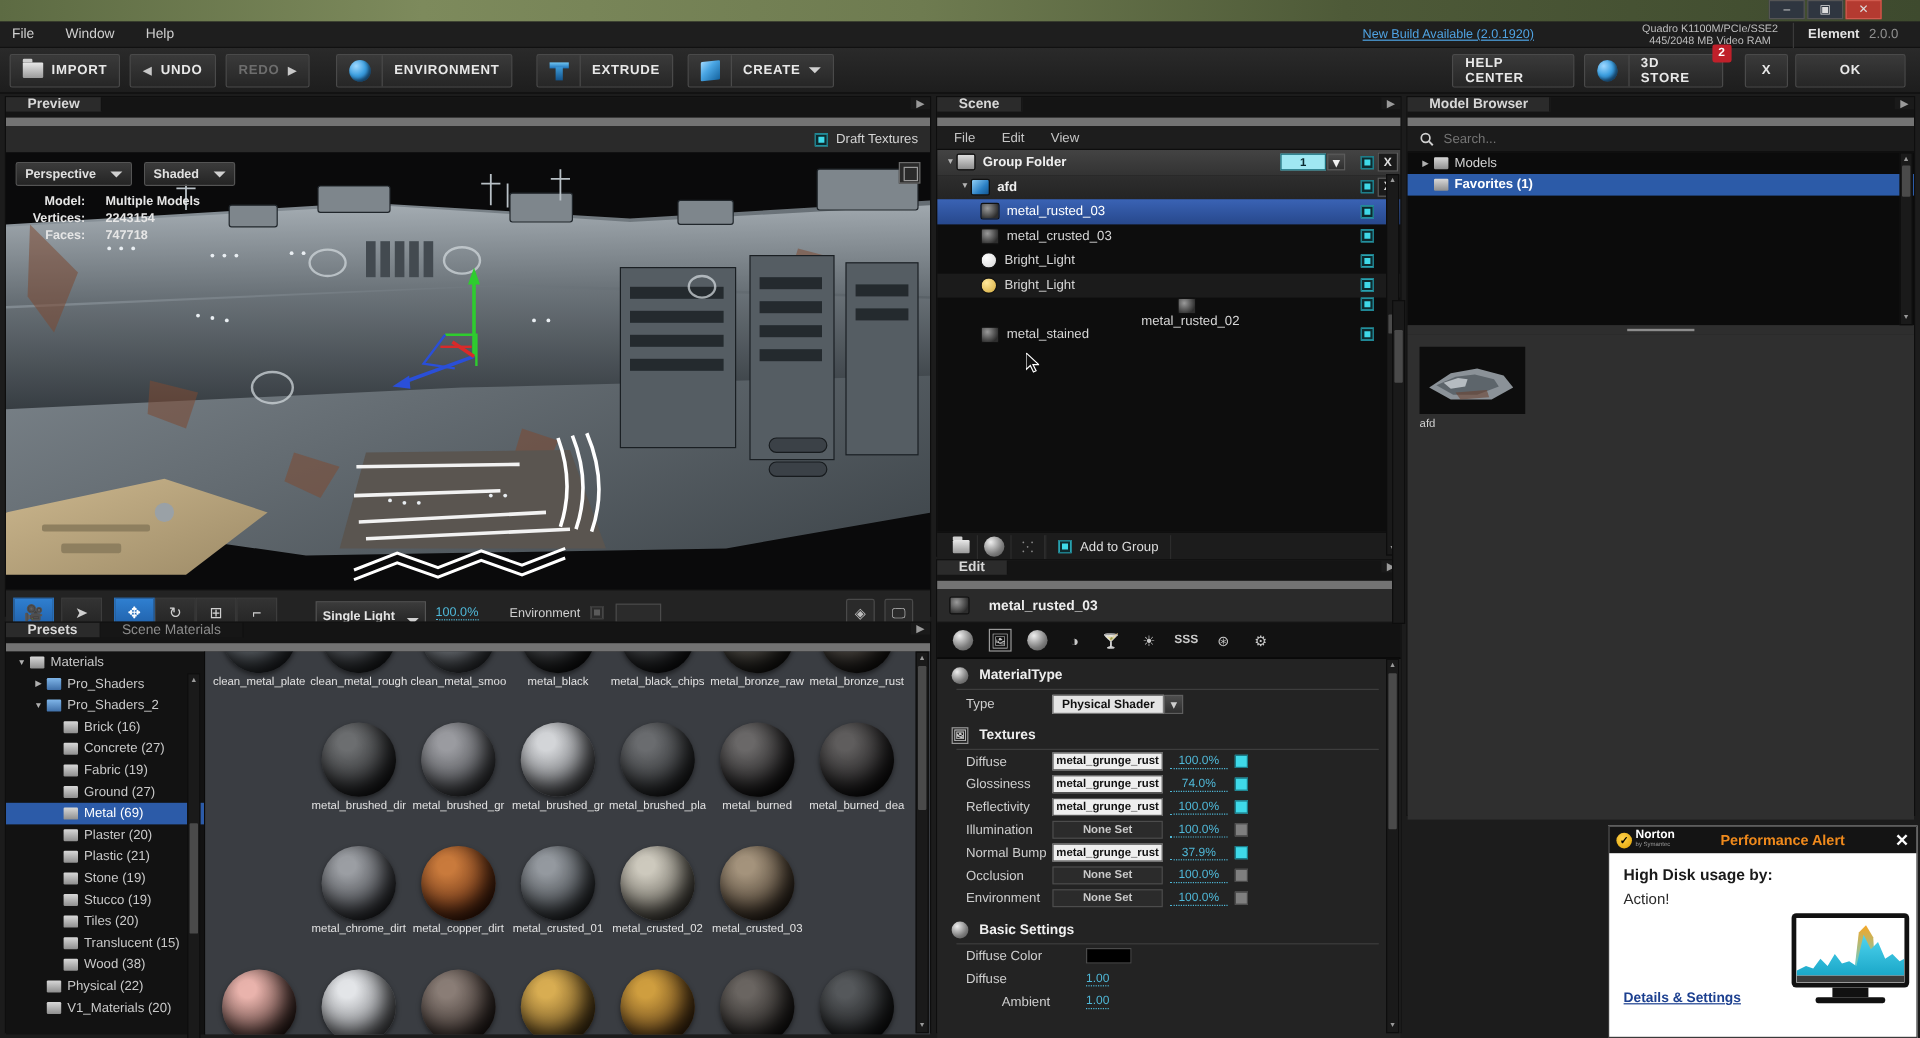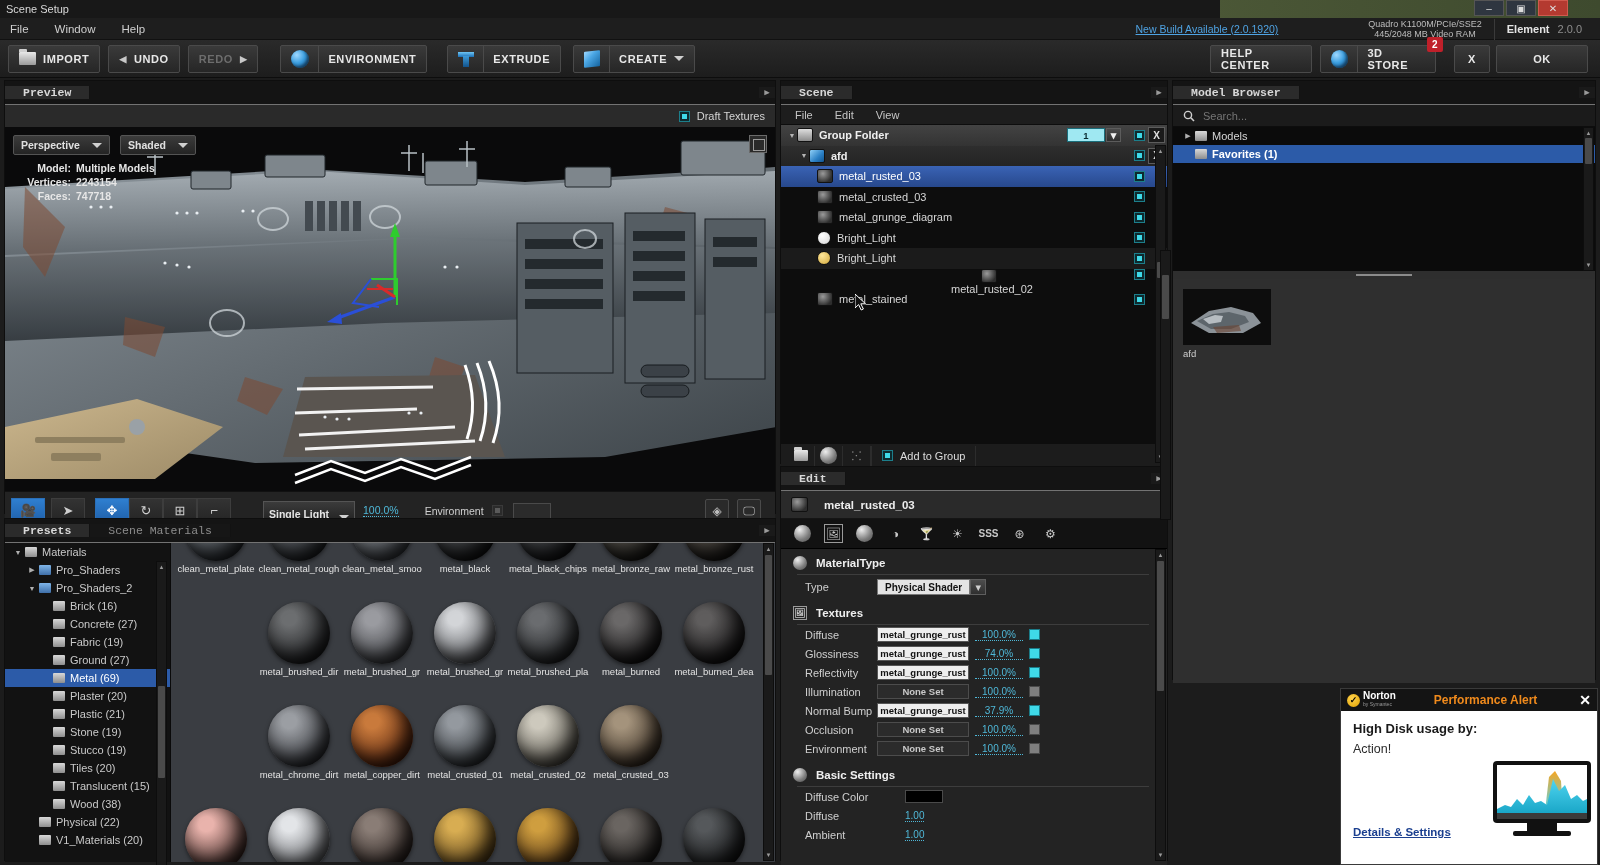--- a/index.html
+++ b/index.html
@@ -62,22 +62,22 @@
   .caret { width:0;height:0;border-left:5px solid transparent;border-right:5px solid transparent;
     border-top:5px solid #d0d0d0; }
   .tbtn-right { position:absolute; display:flex; align-items:center; }
 
   .badge { position:absolute; top:-9px; right:-8px; background:#c0202a; color:#fff;
     font-size:10px; font-weight:bold; width:16px; height:15px; border-radius:2px;
     display:flex; align-items:center; justify-content:center; }
 
   
   .panel { position:absolute; background:#232323; border:1px solid #0e0e0e; }
-  .ptabs { height:24px; background:#141414; display:flex; align-items:center;
-    border-bottom:1px solid #737373;font-family:Liberation Mono, monospace; }
+  .ptabs { height:24px; background:#141414; display:flex; align-items:flex-start;
+    border-bottom:7px solid #737373; }
   .ptab { padding:0 18px; display:flex; align-items:center; font-size:11.5px;
     font-weight:bold; color:#d8d8d8; background:#2b2b2b; border-right:1px solid #121212; }
   .ptab.inactive { background:#161616; color:#8c8c8c; font-weight:normal; }
   .ptabs-fill { flex:1; background:#1a1a1a; }
   .ptab-arrow { width:16px; display:flex; align-items:center; justify-content:center;
     color:#9a9a9a; font-size:9px; background:#1a1a1a; }
 
   
   #preview { left:4px; top:80px; width:772px; height:434px; }
   .draftbar { height:22px; background:#2a2a2a; display:flex; align-items:center;
@@ -85,21 +85,21 @@
   .cyanbox { width:11px; height:11px; background:#3fd9e8; border:1px solid #1c7e8b;
     box-shadow:inset 0 0 0 2px #0e2a2e; }
   .cyanbox.off { background:#5a5a5a; border-color:#3a3a3a; box-shadow:inset 0 0 0 2px #2b2b2b; }
   .viewport { position:relative; height:364px; background:#0b0b0c; overflow:hidden; }
   .vp-selects { position:absolute; left:8px; top:8px; display:flex; gap:10px; z-index:5; }
   .vsel { height:20px; background:linear-gradient(180deg,#3b3b3b,#242424); border:1px solid #545454;
     border-radius:2px; display:flex; align-items:center; padding:0 7px; gap:12px;
     font-size:10.5px; font-weight:bold; color:#e0e0e0; }
   .vp-stats { position:absolute; left:10px; top:34px; z-index:5; font-size:10.5px;
     font-weight:bold; color:#e6e6e6; line-height:14px; }
-  .vp-stats .lbl { display:inline-block; width:56px; text-align:right; margin-right:5px; }
+  .vp-stats .lbl { display:inline-block; width:56px; text-align:right; margin-right:17px; }
   .vp-expand { position:absolute; right:8px; top:8px; width:18px; height:18px;
     border:1px solid #6a6a6a; background:#2a2a2a; z-index:5; }
   .vp-expand:after{content:"";position:absolute;left:3px;top:3px;width:10px;height:10px;border:1px solid #9a9a9a;}
   .vptoolbar { height:38px; background:#232323; display:flex; align-items:center;
     padding:0 6px; gap:0; border-top:1px solid #111; }
   .vtb { width:34px; height:26px; background:linear-gradient(180deg,#333,#242424);
     border:1px solid #3d3d3d; display:flex; align-items:center; justify-content:center;
     color:#cfcfcf; font-size:13px; }
   .vtb.on { background:linear-gradient(180deg,#2f7fd0,#1f5fa8); border-color:#2a6fb8; color:#fff; }
   .lightsel { margin-left:32px; height:20px; width:92px; background:linear-gradient(180deg,#3b3b3b,#242424);
@@ -256,23 +256,20 @@
   <div class="win-ctrl" style="right:96px">
       <span>–</span>
     </div>
   <div class="win-ctrl" style="right:64px">
       <span>▣</span>
     </div>
   <div class="win-ctrl" style="right:32px;background:#b43a30;border-color:#d05a4e">
       <span>✕</span>
     </div>
 
-  <div class="titlebar">
-    <span>Scene Setup</span>
-  </div>
 
   <div class="menubar">
     <span>File</span>
     <span>Window</span>
     <span>Help</span>
   </div>
   <div class="sysinfo">
     <span class="newbuild">New Build Available (2.0.1920)</span>
     <div class="gpuinfo">
       <div>Quadro K1100M/PCIe/SSE2</div>
@@ -786,25 +783,20 @@
           <span class="sth"></span>
           <span>metal_rusted_03</span>
           <span class="cyanbox vis"></span>
         </div>
         <div class="srow " style="padding-left: 36px;">
           <span class="sth"></span>
           <span>metal_crusted_03</span>
           <span class="cyanbox vis"></span>
         </div>
         <div class="srow " style="padding-left: 36px;">
-          <span class="sth"></span>
-          <span>metal_grunge_diagram</span>
-          <span class="cyanbox vis"></span>
-        </div>
-        <div class="srow " style="padding-left: 36px;">
           <span class="sth white"></span>
           <span>Bright_Light</span>
           <span class="cyanbox vis"></span>
         </div>
         <div class="srow hover" style="padding-left: 36px;">
           <span class="sth amber"></span>
           <span>Bright_Light</span>
           <span class="cyanbox vis"></span>
         </div>
         <div class="srow " style="padding-left: 36px; flex-direction: column;">
@@ -938,21 +930,21 @@
       <div id="basic-rows">
           <div class="prow">
             <span class="pl" style="width: 100px;">Diffuse Color</span>
             <span class="colorchip" style="background: rgb(0, 0, 0);"></span>
           </div>
           <div class="prow">
             <span class="pl" style="width: 100px;">Diffuse</span>
             <span class="numlink">1.00</span>
           </div>
           <div class="prow">
-            <span class="pl" style="width: 100px;">Ambient</span>
+            <span class="pl" style="width: 100px; text-align: center;">Ambient</span>
             <span class="numlink">1.00</span>
           </div>
         </div>
     </div>
     <div class="vsb" style="right:1px;top:82px;height:312px">
       <div class="ar" style="top:1px">▲</div>
       <div class="thumbbar" style="top:11px;height:130px"></div>
       <div class="ar" style="bottom:1px">▼</div>
     </div>
   </div>

